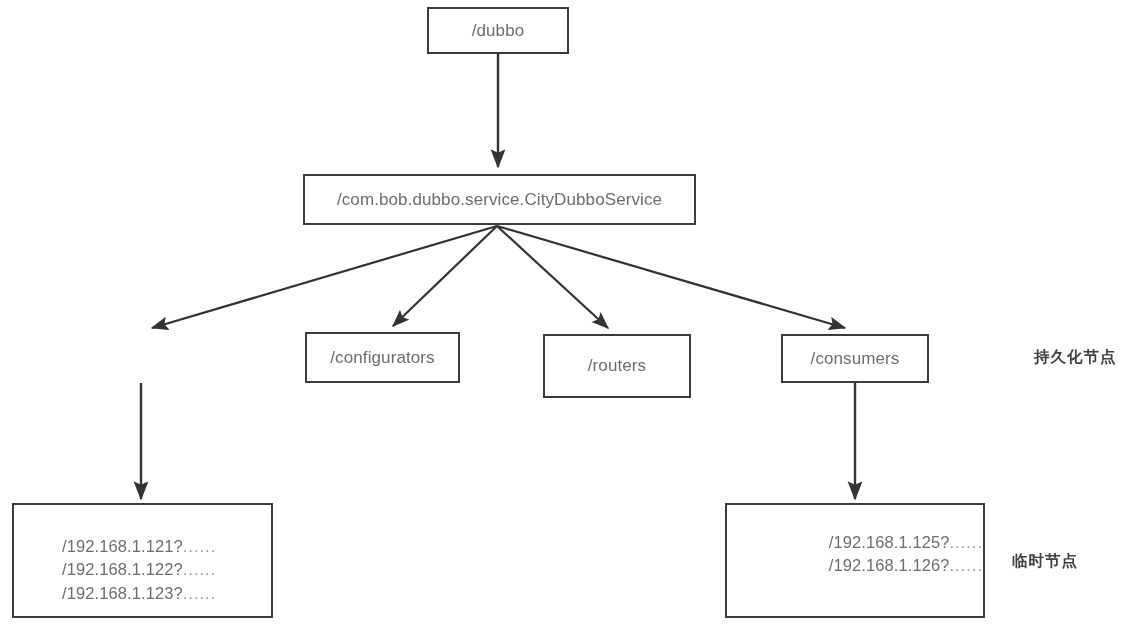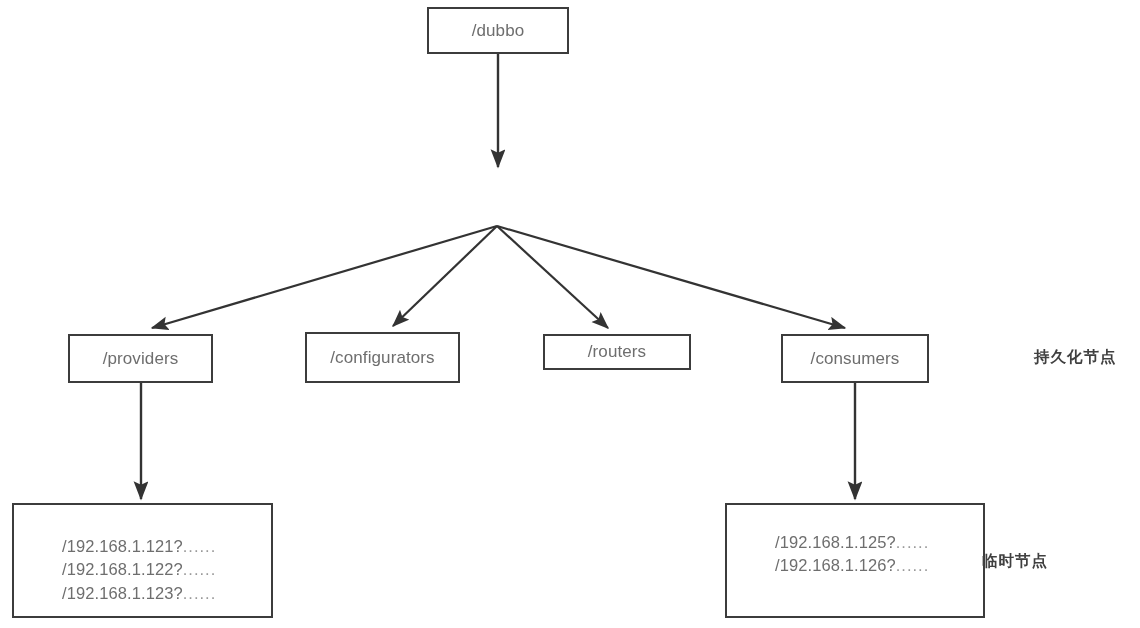--- a/index.html
+++ b/index.html
@@ -74,30 +74,30 @@
     font-size: 15.5px;
     letter-spacing: 1px;
     white-space: nowrap;
   }
 
   
   #node-root            { left: 427px; top: 7px;   width: 142px; height: 47px; text-align: right; }
   #node-service         { left: 303px; top: 174px; width: 393px; height: 51px; }
   #node-providers       { left: 68px;  top: 334px; width: 145px; height: 49px; }
   #node-configurators   { left: 305px; top: 332px; width: 155px; height: 51px; }
-  #node-routers         { left: 543px; top: 334px; width: 148px; height: 36px; }
+  #node-routers         { left: 543px; top: 334px; width: 148px; height: 64px; }
   #node-consumers       { left: 781px; top: 334px; width: 148px; height: 49px; }
   #node-provider-insts  { left: 12px;  top: 503px; width: 261px; height: 115px; }
-  #node-consumer-insts  { left: 725px; top: 503px; width: 260px; height: 115px; }
+  #node-consumer-insts  { left: 725px; top: 503px; width: 260px; height: 115px; justify-content: flex-end; }
 
   #node-provider-insts .leaf-list { margin: 30px 0 0 48px; }
   #node-consumer-insts .leaf-list { margin: 26px 0 0 48px; }
 
   #label-persistent { left: 1034px; top: 347px; }
-  #label-ephemeral  { left: 982px; top: 551px; }
+  #label-ephemeral  { left: 1012px; top: 551px; }
 </style>
 </head>
 <body>
 
 <div id="diagram-canvas">
 
   <svg class="edge-layer" viewBox="0 0 1140 628" width="1140" height="628" aria-hidden="true">
     <defs>
       <marker id="arrowhead" markerWidth="9" markerHeight="9" refX="7.4" refY="3.1" orient="auto" markerUnits="strokeWidth">
         <path d="M0,0 L8,3.1 L0,6.2 L1.5,3.1 Z" fill="#333333"></path>
@@ -112,24 +112,24 @@
     <line x1="497" y1="226" x2="845" y2="328" stroke="#333333" stroke-width="2.2" marker-end="url(#arrowhead)"></line>
 
     <line x1="141" y1="383" x2="141" y2="499" stroke="#333333" stroke-width="2.4" marker-end="url(#arrowhead)"></line>
     <line x1="855" y1="383" x2="855" y2="499" stroke="#333333" stroke-width="2.4" marker-end="url(#arrowhead)"></line>
   </svg>
 
   <div class="node-box" id="node-root">
     <span>/dubbo</span>
   </div>
 
+  <div class="node-box" id="node-service">
+    <span>/com.bob.dubbo.service.CityDubboService</span>
+  </div>
 
-  <div class="node-box" id="node-providers">
-    <span>/providers</span>
-  </div>
 
   <div class="node-box" id="node-configurators">
     <span>/configurators</span>
   </div>
 
   <div class="node-box" id="node-routers">
     <span>/routers</span>
   </div>
 
   <div class="node-box" id="node-consumers">

